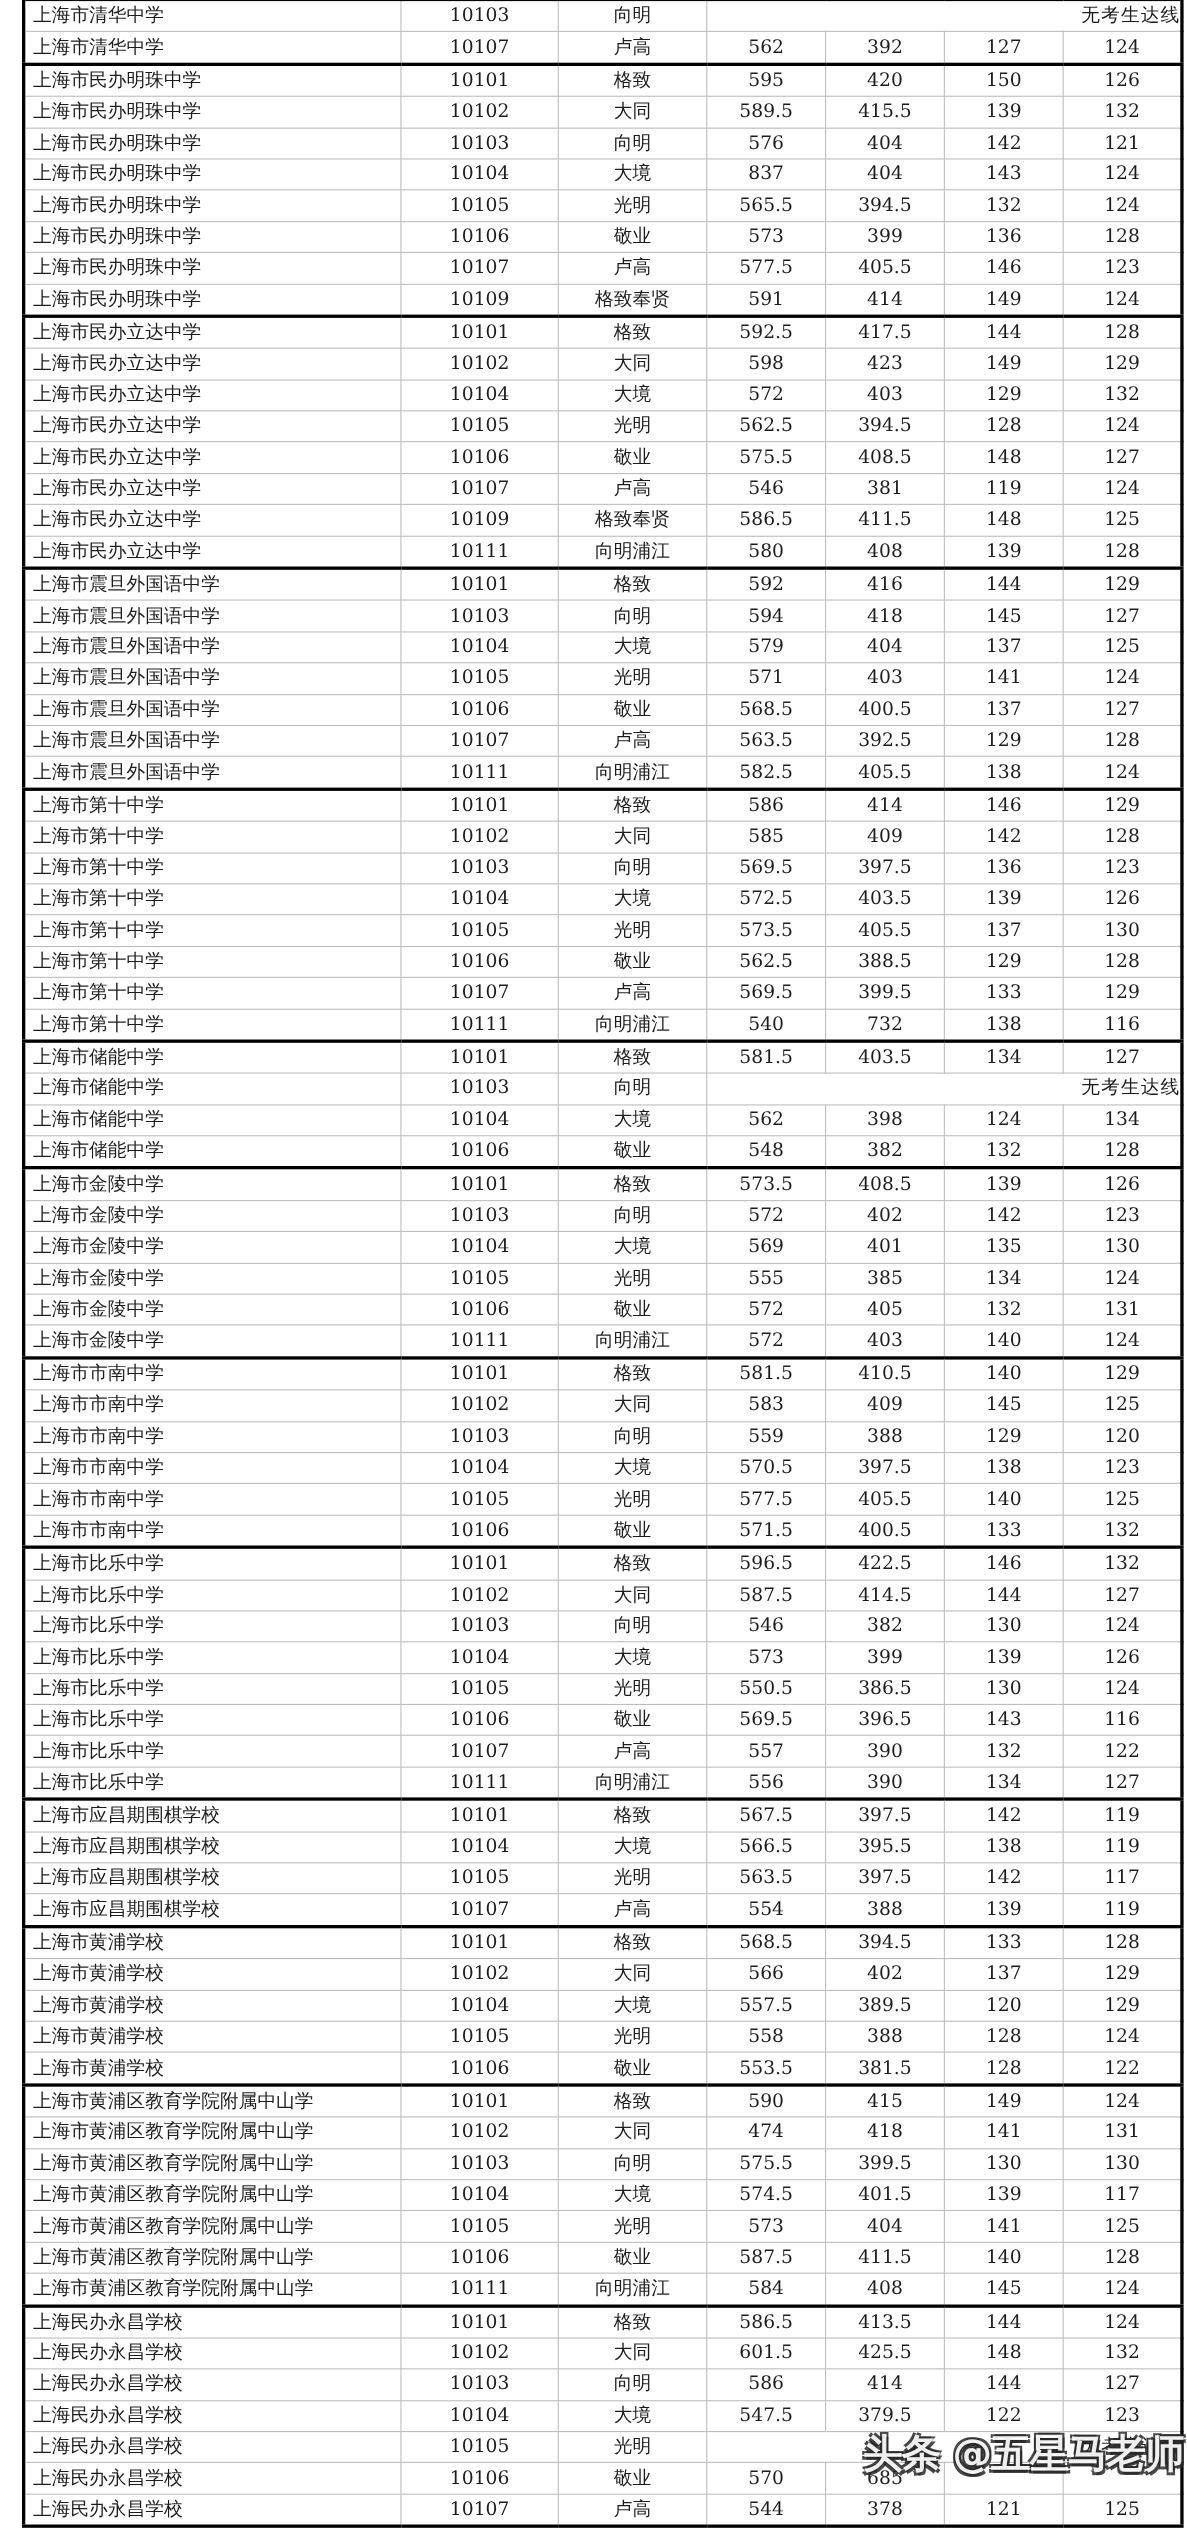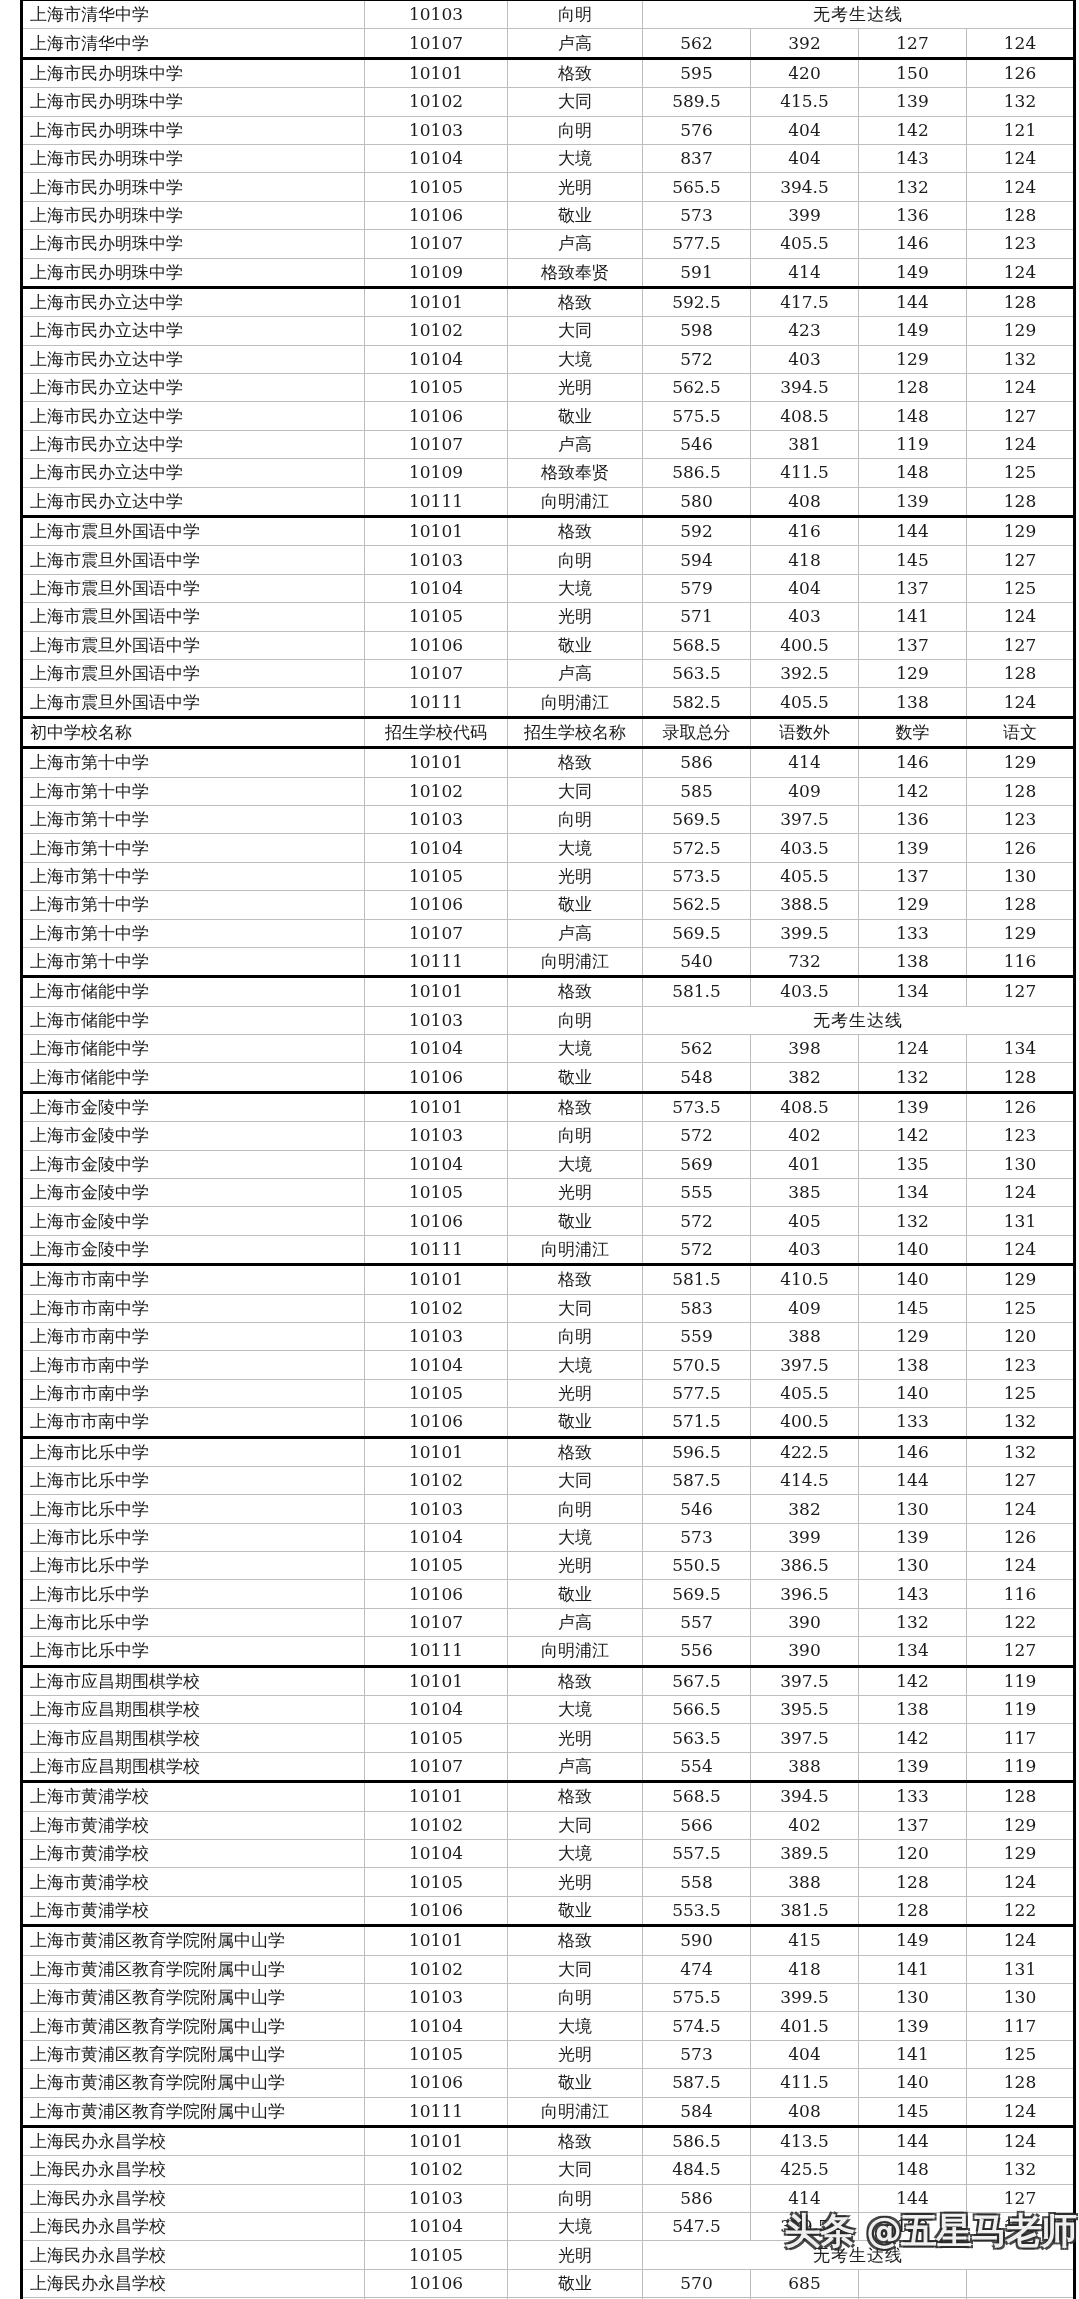--- a/index.html
+++ b/index.html
@@ -35,21 +35,21 @@
     text-align:center;
     padding:0;
     white-space:nowrap;
     overflow:hidden;
   }
   td.name {
     text-align:left;
     padding-left:7px;
   }
   tr.group-end > td { border-bottom:3px solid #000; }
-  td.merged { text-align:center; letter-spacing:1px; }
+  td.merged { text-align:right; letter-spacing:1px; }
   .watermark {
     position:absolute;
     right:3px;
     bottom:43px;
     font-family:"DejaVu Sans","Liberation Sans",sans-serif;
     font-weight:bold;
     font-size:36px;
     letter-spacing:-1px;
     color:rgba(255,255,255,0.92);
     text-shadow:
@@ -290,29 +290,20 @@
       </tr>
       <tr class="group-end">
         <td class="name">上海市震旦外国语中学</td>
         <td>10111</td>
         <td>向明浦江</td>
         <td>582.5</td>
         <td>405.5</td>
         <td>138</td>
         <td>124</td>
       </tr>
-      <tr class="group-end">
-        <td class="name">初中学校名称</td>
-        <td>招生学校代码</td>
-        <td>招生学校名称</td>
-        <td>录取总分</td>
-        <td>语数外</td>
-        <td>数学</td>
-        <td>语文</td>
-      </tr>
       <tr>
         <td class="name">上海市第十中学</td>
         <td>10101</td>
         <td>格致</td>
         <td>586</td>
         <td>414</td>
         <td>146</td>
         <td>129</td>
       </tr>
       <tr>
@@ -741,21 +732,21 @@
         <td>格致</td>
         <td>586.5</td>
         <td>413.5</td>
         <td>144</td>
         <td>124</td>
       </tr>
       <tr>
         <td class="name">上海民办永昌学校</td>
         <td>10102</td>
         <td>大同</td>
-        <td>484.5</td>
+        <td>601.5</td>
         <td>425.5</td>
         <td>148</td>
         <td>132</td>
       </tr>
       <tr>
         <td class="name">上海民办永昌学校</td>
         <td>10103</td>
         <td>向明</td>
         <td>586</td>
         <td>414</td>

